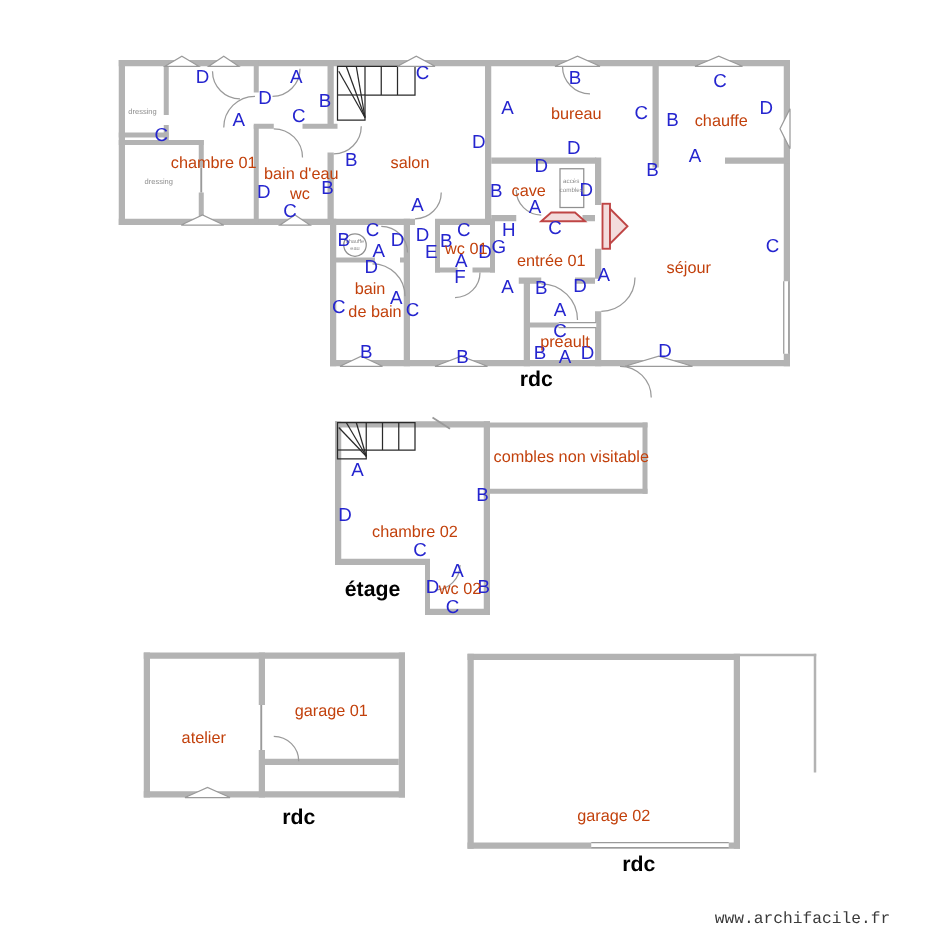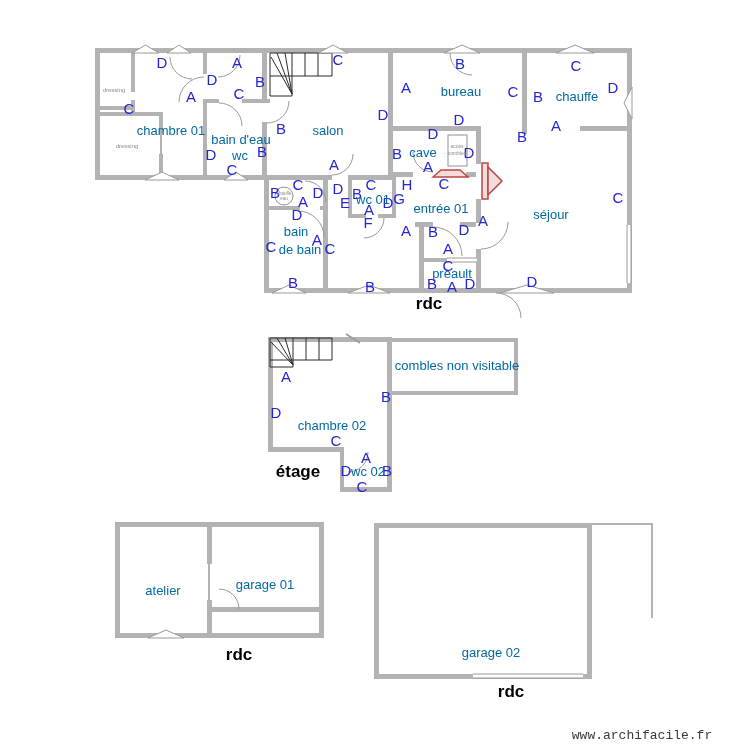--- a/index.html
+++ b/index.html
@@ -2,21 +2,21 @@
 <html style="--blue: #2525cf;"><head>
 <meta charset="utf-8">
 <style>
   html,body{margin:0;padding:0;background:#ffffff;}
   body{width:750px;height:750px;font-family:"Liberation Sans",sans-serif;}
   #plan{position:relative;width:750px;height:750px;background:#fff;overflow:hidden;}
   #geometry{position:absolute;left:0;top:0;width:750px;height:750px;}
   #labels{position:absolute;left:0;top:0;width:750px;height:750px;}
   .txt{position:absolute;transform:translate(-50%,-50%);white-space:nowrap;line-height:1;}
   .letter{color:var(--blue,#2525cf);font-size:15px;font-weight:400;}
-  .room{color:#0369a1;font-size:13px;}
+  .room{color:#c2410c;font-size:13px;}
   .small{color:#8d8d8d;font-size:6px;}
   .tiny{color:#8d8d8d;}
   .level{color:#000;font-size:17px;font-weight:bold;}
   .watermark{color:#3a3a3a;font-size:13px;font-family:Liberation Mono, monospace;}
 </style>
 </head>
 <body>
 
 <div id="plan">
   <svg id="geometry" viewBox="0 0 750 750" xmlns="http://www.w3.org/2000/svg">
@@ -220,21 +220,21 @@
       <span class="txt room" style="left: 373px; top: 199px;">wc 01</span>
       <span class="txt room" style="left: 441px; top: 208px;">entrée 01</span>
       <span class="txt room" style="left: 296px; top: 231px;">bain</span>
       <span class="txt room" style="left: 300px; top: 249px;">de bain</span>
       <span class="txt room" style="left: 452px; top: 273px;">preault</span>
       <span class="txt room" style="left: 551px; top: 214px;">séjour</span>
       <span class="txt room" style="left: 332px; top: 397px; margin-top: 28px;">chambre 02</span>
       <span class="txt room" style="left: 457px; top: 365px;">combles non visitable</span>
       <span class="txt room" style="left: 368px; top: 471px;">wc 02</span>
       <span class="txt room" style="left: 163px; top: 590px;">atelier</span>
-      <span class="txt room" style="left: 265px; top: 568px; margin-top: 16px;">garage 01</span>
+      <span class="txt room" style="left: 265px; top: 568px;">garage 01</span>
       <span class="txt room" style="left: 491px; top: 604px; margin-top: 48px;">garage 02</span>
       <span class="txt small" style="left: 114px; top: 90px;">dressing</span>
       <span class="txt small" style="left: 127px; top: 146px;">dressing</span>
       <span class="txt tiny" style="left: 457px; top: 146px; font-size: 5px;">accès</span>
       <span class="txt tiny" style="left: 457px; top: 153px; font-size: 5px;">combles</span>
       <span class="txt tiny" style="left: 284px; top: 194px; font-size: 4.5px;">chauffe</span>
       <span class="txt tiny" style="left: 284px; top: 199px; font-size: 4.5px;">eau</span>
       <span class="txt level" style="left: 429px; top: 303px;">rdc</span>
       <span class="txt level" style="left: 298px; top: 471px;">étage</span>
       <span class="txt level" style="left: 239px; top: 654px;">rdc</span>

